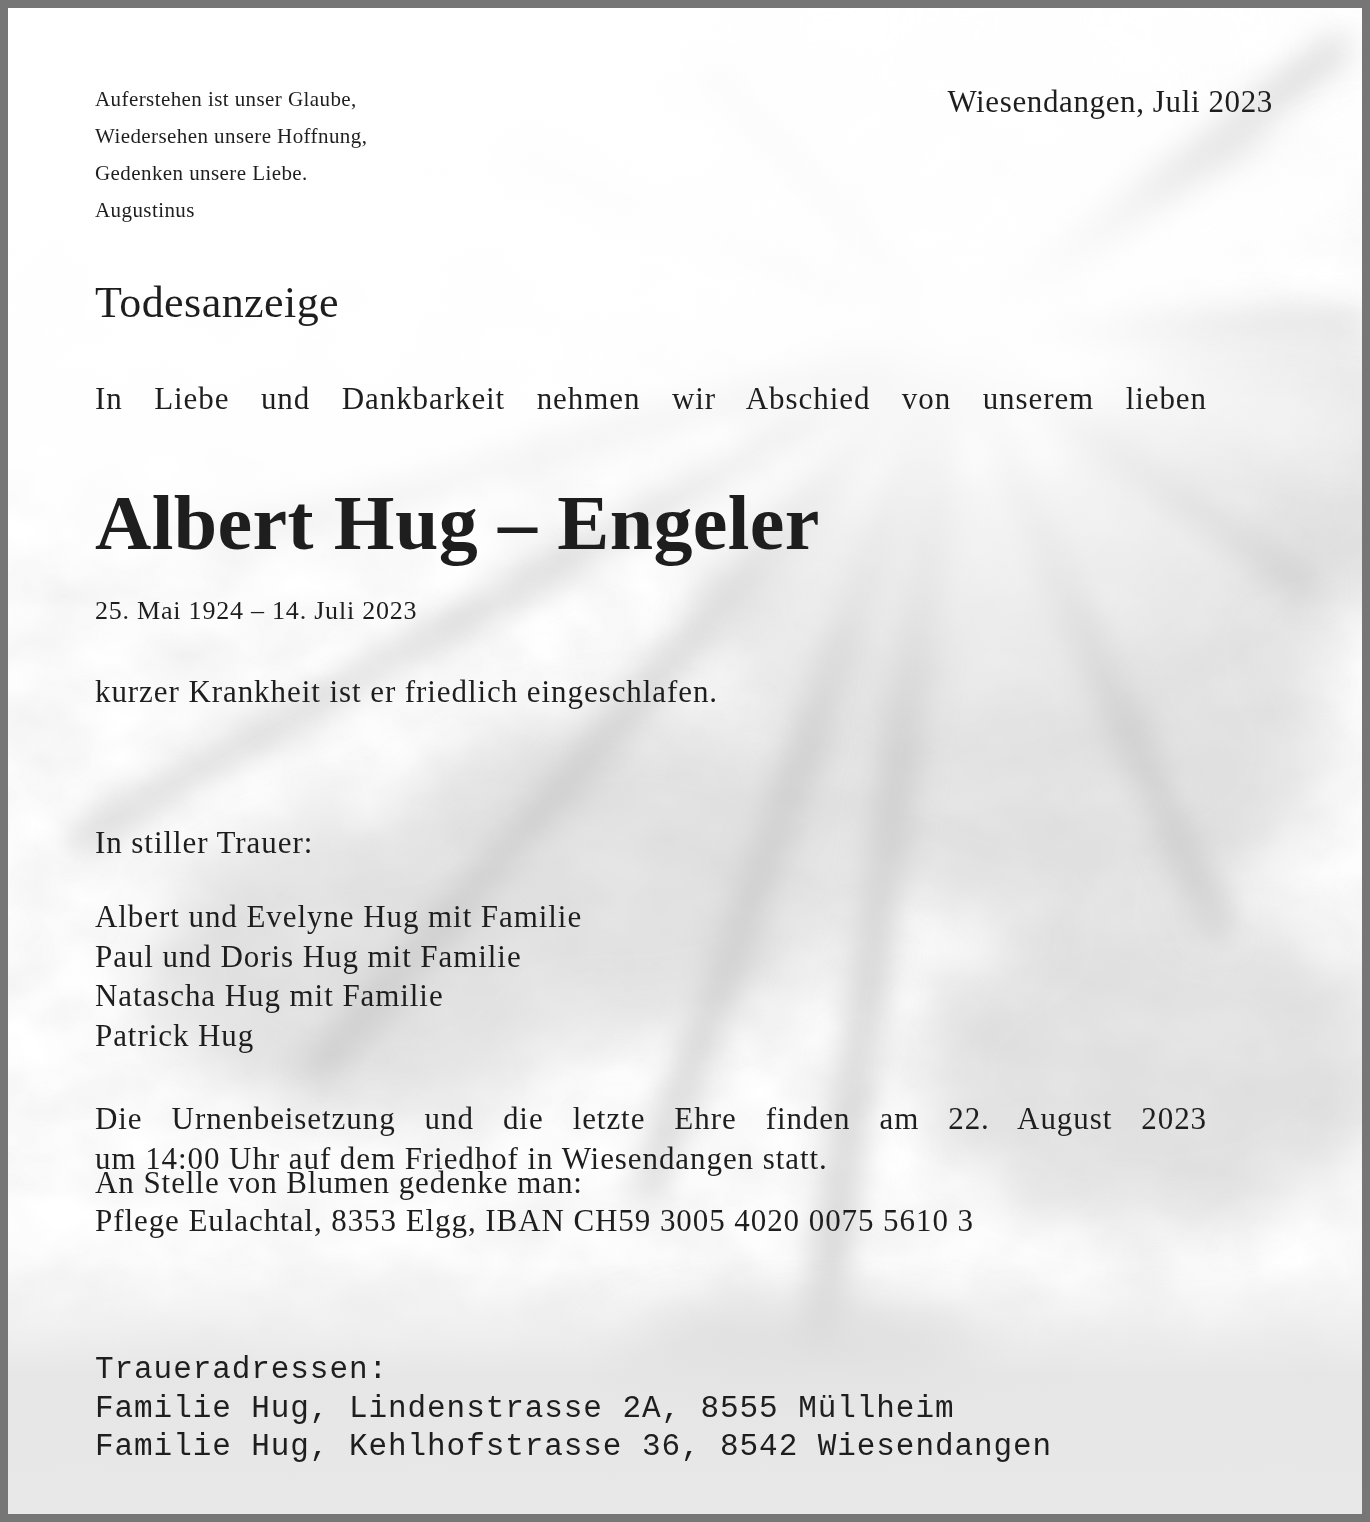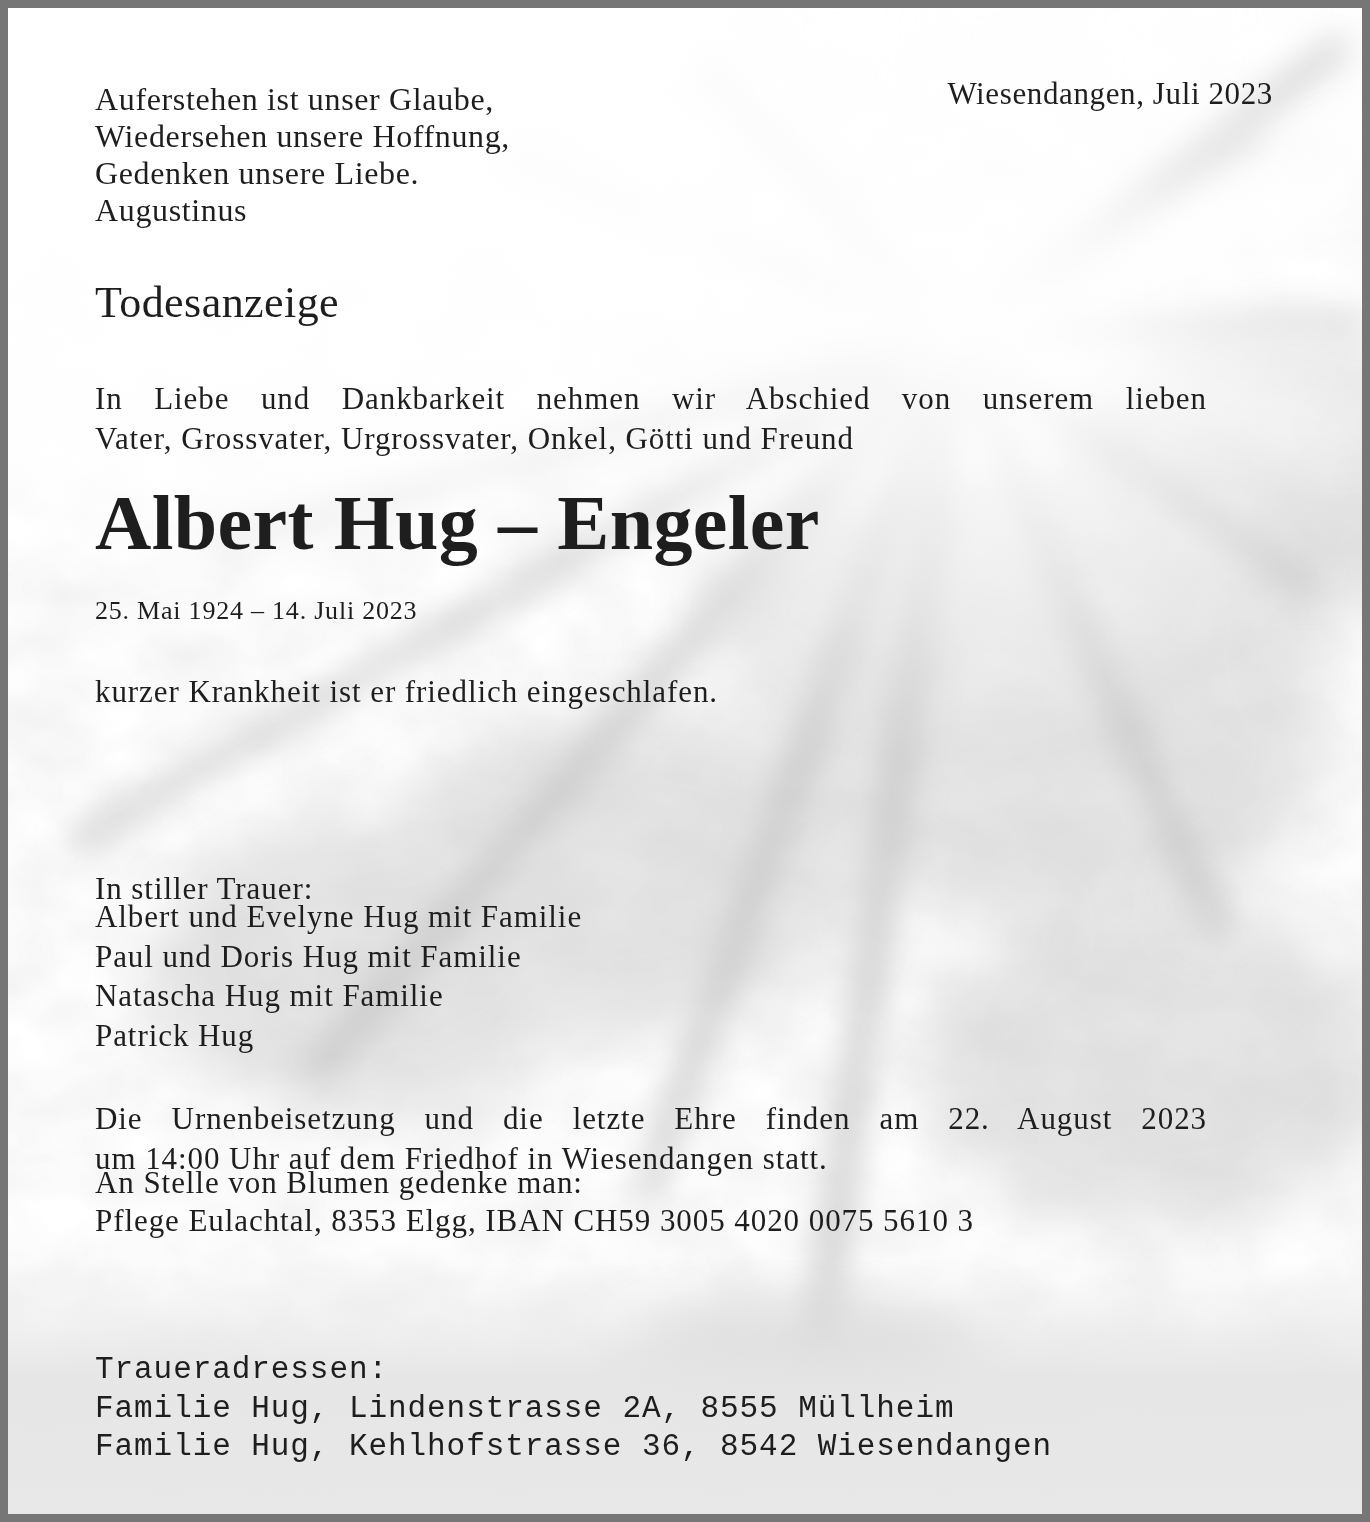--- a/index.html
+++ b/index.html
@@ -17,28 +17,28 @@
   .bg {
     position: absolute;
     left: 0; top: 0;
     width: 1354px; height: 1506px;
     pointer-events: none;
   }
   .tb { position: absolute; left: 87px; width: 1112px; }
   .line { white-space: normal; }
   .just { text-align: justify; text-align-last: justify; }
 
-  .quote       { top: 73px;   font-size: 32px; line-height: 37px; letter-spacing: .02em; }
-  .place-date  { position: absolute; top: 68px; right: 89px; font-size: 31px; letter-spacing: .02em; text-align: center; }
+  .quote       { top: 73px;   font-size: 21px; line-height: 37px; letter-spacing: .02em; }
+  .place-date  { position: absolute; top: 76px; right: 89px; font-size: 31px; letter-spacing: .02em; text-align: center; }
   .doc-title   { top: 270px;  font-size: 44px; line-height: 1.15; letter-spacing: .01em; }
   .intro       { top: 371px;  font-size: 31px; line-height: 40px; letter-spacing: .03em; }
   .name        { top: 472px;  font-size: 78px; line-height: 1.1; font-weight: bold; letter-spacing: .005em; }
   .dates       { top: 588px;  font-size: 26px; letter-spacing: .03em; }
   .death-note  { top: 664px;  font-size: 31px; line-height: 40px; letter-spacing: .03em; }
-  .trauer      { top: 863px;  font-size: 31px; letter-spacing: .03em; }
+  .trauer      { top: 817px;  font-size: 31px; letter-spacing: .03em; }
   .mourners    { top: 889px;  font-size: 31px; line-height: 39.5px; letter-spacing: .03em; }
   .funeral     { top: 1091px; font-size: 31px; line-height: 40px; letter-spacing: .03em; }
   .donation    { top: 1156px; font-size: 31px; line-height: 38px; letter-spacing: .03em; }
   .addresses   { top: 1343px; font-size: 31px; line-height: 38.5px; letter-spacing: .03em; font-family: Liberation Mono, monospace; }
 </style>
 </head>
 <body>
 
 <div class="page">
 
@@ -131,21 +131,20 @@
     <div class="line">Auferstehen ist unser Glaube,</div>
     <div class="line">Wiedersehen unsere Hoffnung,</div>
     <div class="line">Gedenken unsere Liebe.</div>
     <div class="line">Augustinus</div>
   </div>
 
   <div class="tb doc-title">Todesanzeige</div>
 
   <div class="tb intro">
     <div class="line just">In Liebe und Dankbarkeit nehmen wir Abschied von unserem lieben</div>
-    <div class="line">Vater, Grossvater, Urgrossvater, Onkel, Götti und Freund</div>
   </div>
 
   <div class="tb name">Albert Hug – Engeler</div>
   <div class="tb dates">25. Mai 1924 – 14. Juli 2023</div>
 
   <div class="tb death-note">
     <div class="line">kurzer Krankheit ist er friedlich eingeschlafen.</div>
   </div>
 
   <div class="tb trauer">In stiller Trauer:</div>

